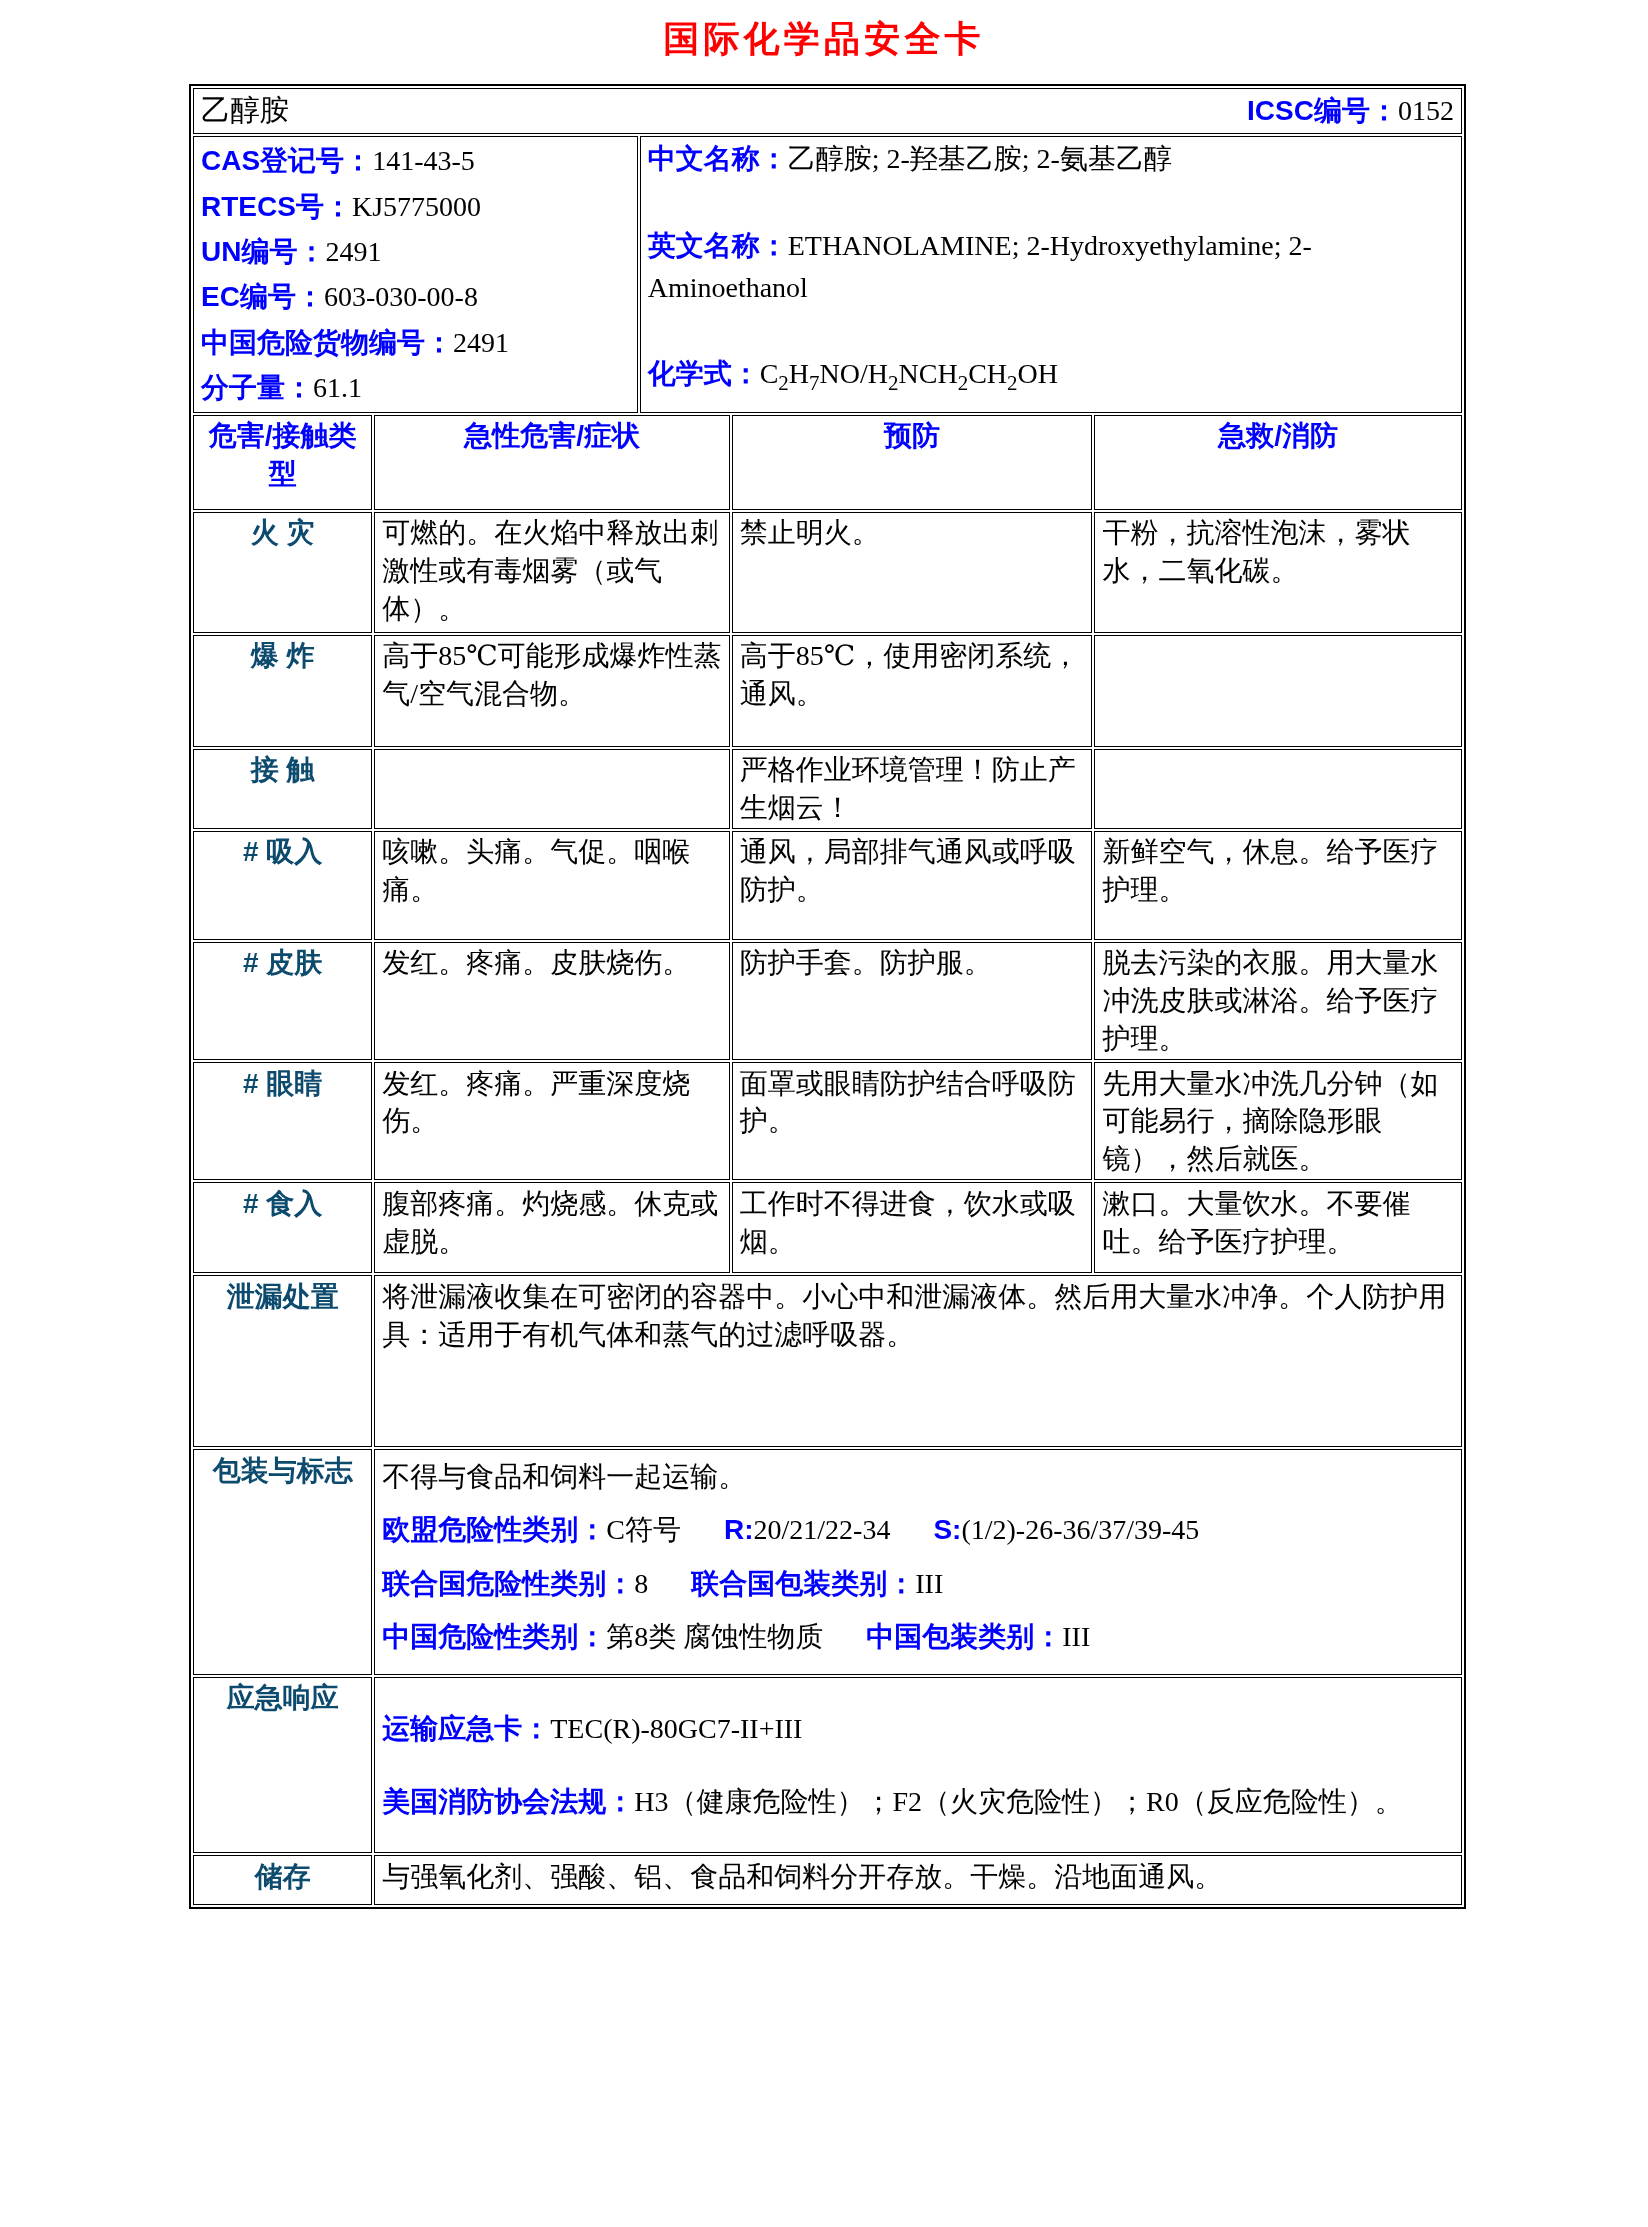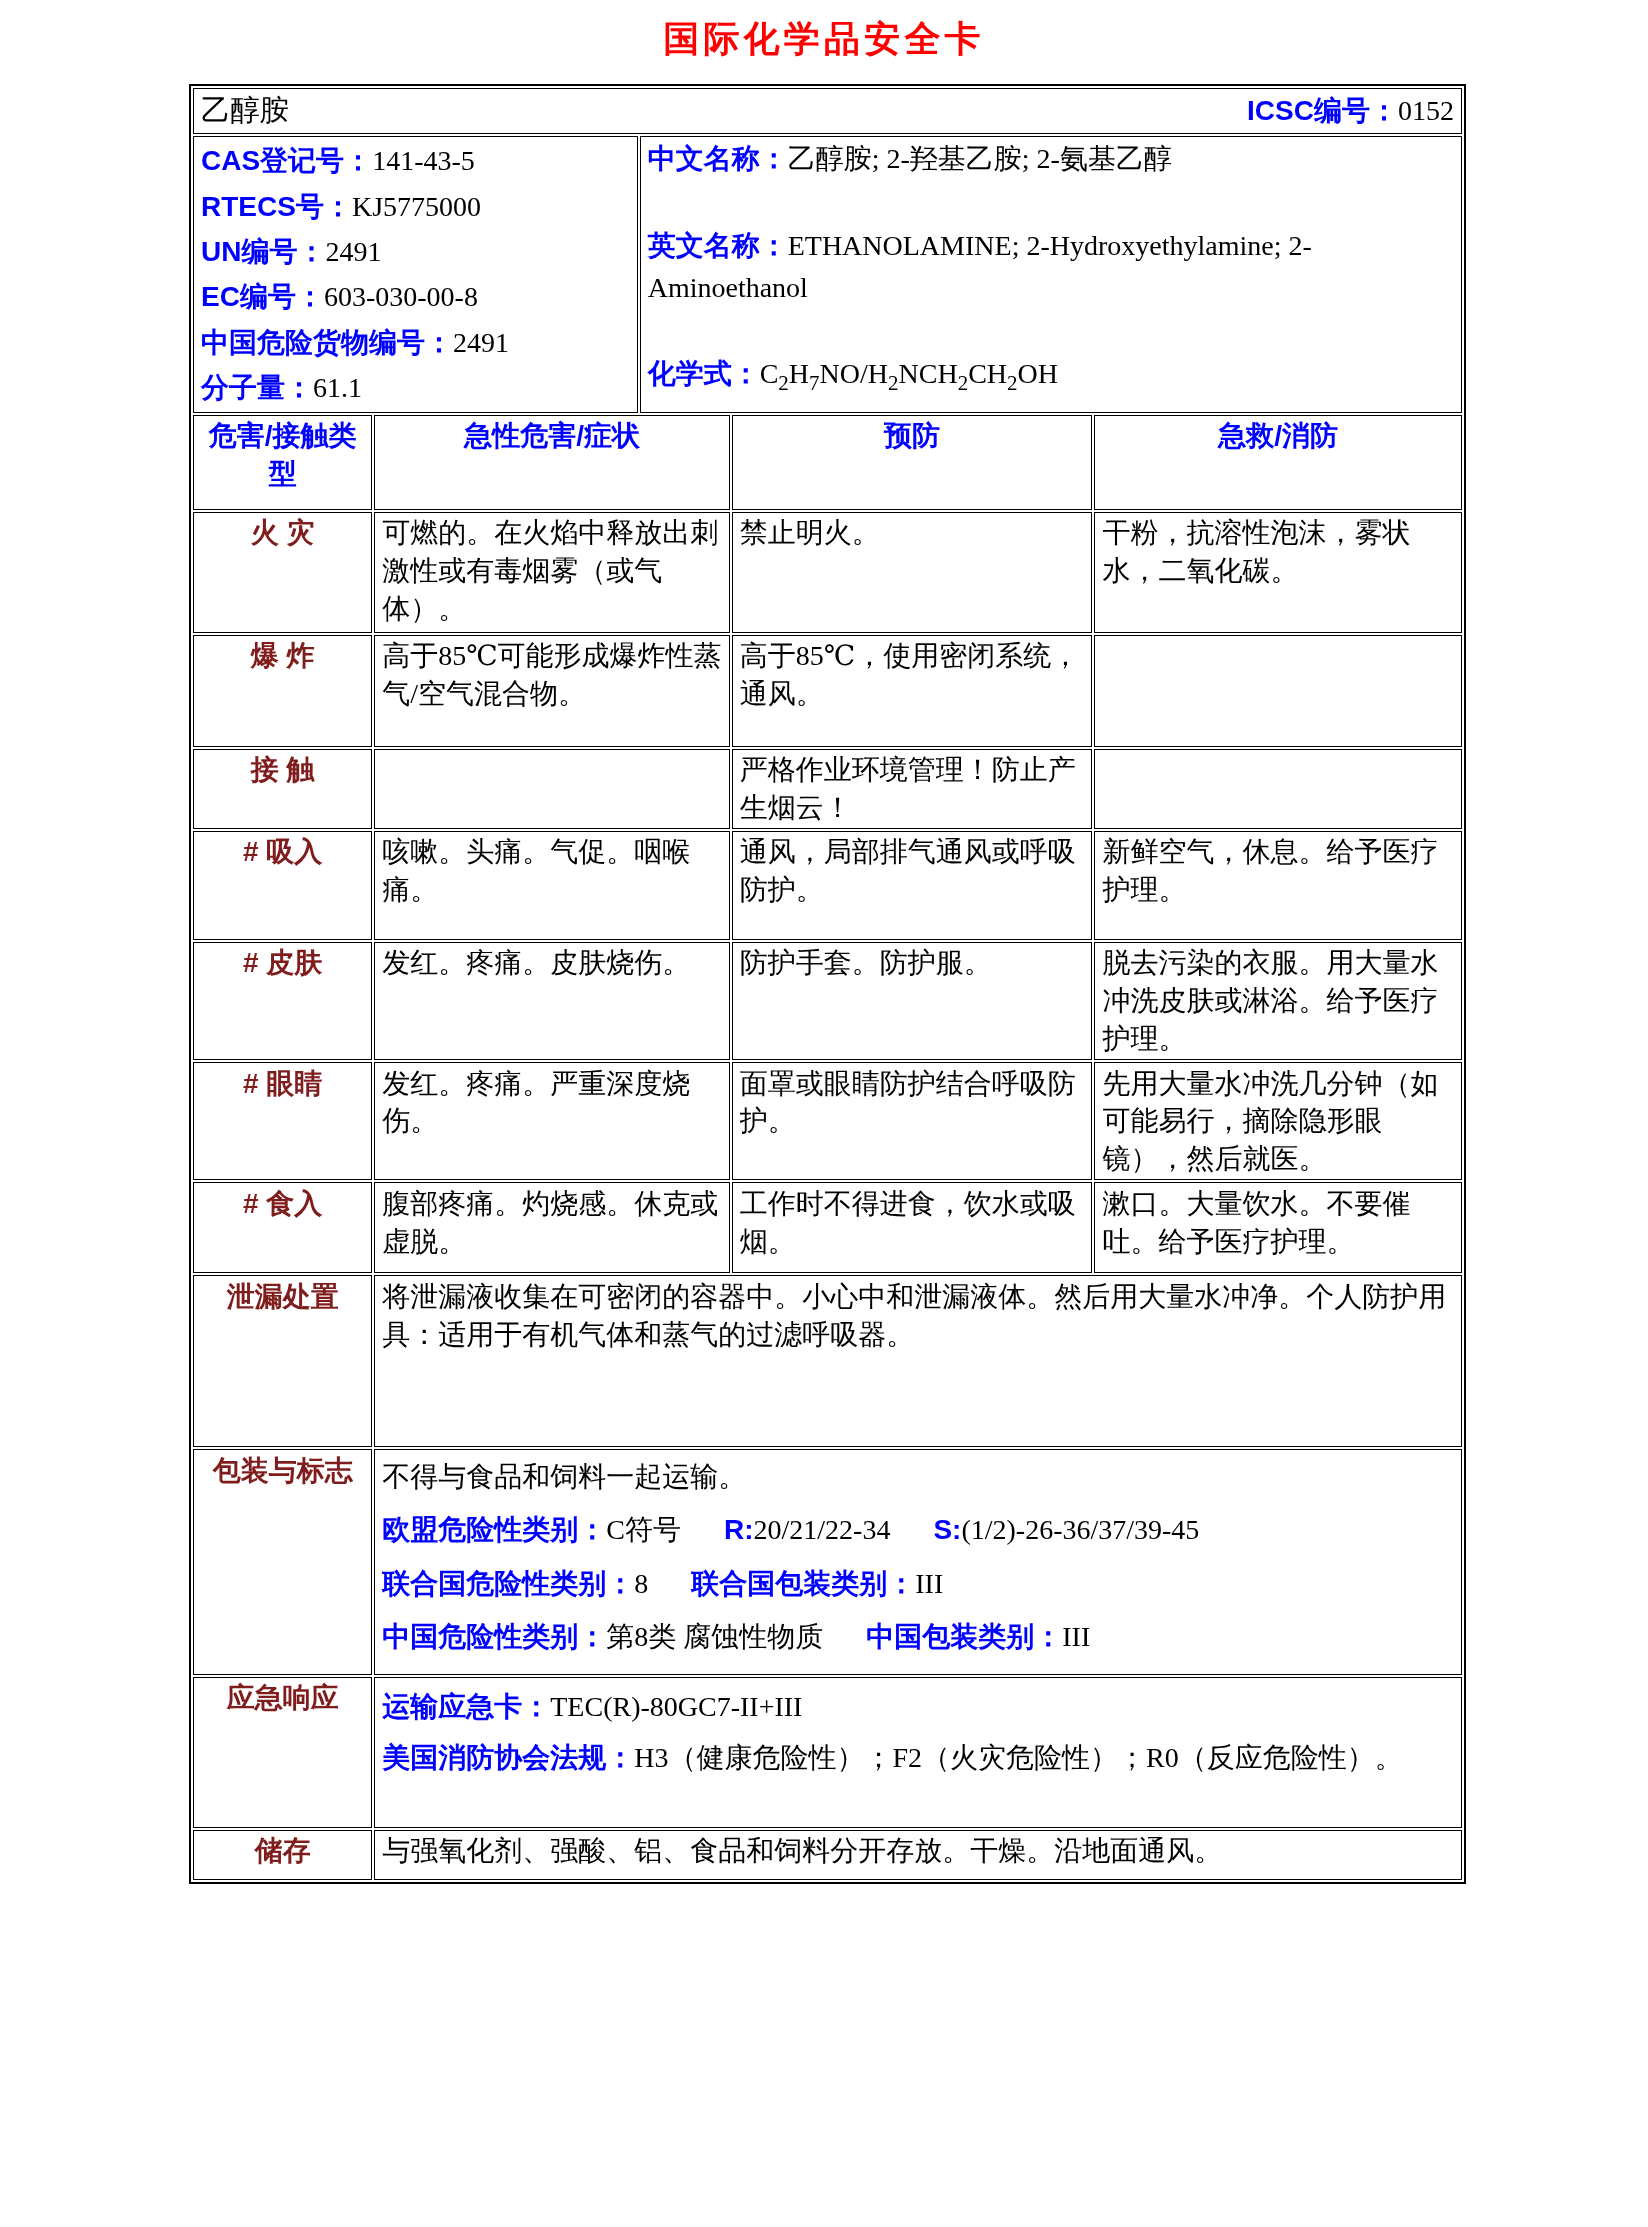--- a/index.html
+++ b/index.html
@@ -42,21 +42,21 @@
   .lbl {
     color: #0000ff;
     font-weight: bold;
     font-family: "Liberation Sans", "DejaVu Sans", sans-serif;
   }
   .val { color: #000000; }
   
   td.typecell {
     text-align: center;
     vertical-align: middle;
-    color: #7f1d1d;
+    color: #0c4a6e;
     font-weight: bold;
     font-family: "Liberation Sans", "DejaVu Sans", sans-serif;
     font-size: 29.4px;
     line-height: 1.5;
   }
   td.headcell {
     text-align: center;
     vertical-align: middle;
     color: #0000ff;
     font-weight: bold;
@@ -83,21 +83,21 @@
     min-height: 261px;
   }
   td.ids-right .vspread > div { line-height: 1.5; }
   sub.fsub { font-size: 21px; }
   
   td.spilltext { line-height: 1.62; padding-top: 5.6px; }
   td.packcell .pline { margin: 17px 0; line-height: 1.3; }
   td.packcell .pline:first-child { margin-top: 7px; }
   .seg { margin-right: 36px; }
   .seg:last-child { margin-right: 0; }
-  td.emcell .eline { margin: 5px 0; line-height: 1.62; }
+  td.emcell .eline { margin: 27px 0; line-height: 1.62; }
   td.storagetext { vertical-align: middle; }
 </style>
 </head>
 <body>
 
 <div class="page-title">国际化学品安全卡</div>
 
 <table class="card">
   <colgroup>
     <col style="width:179px">

